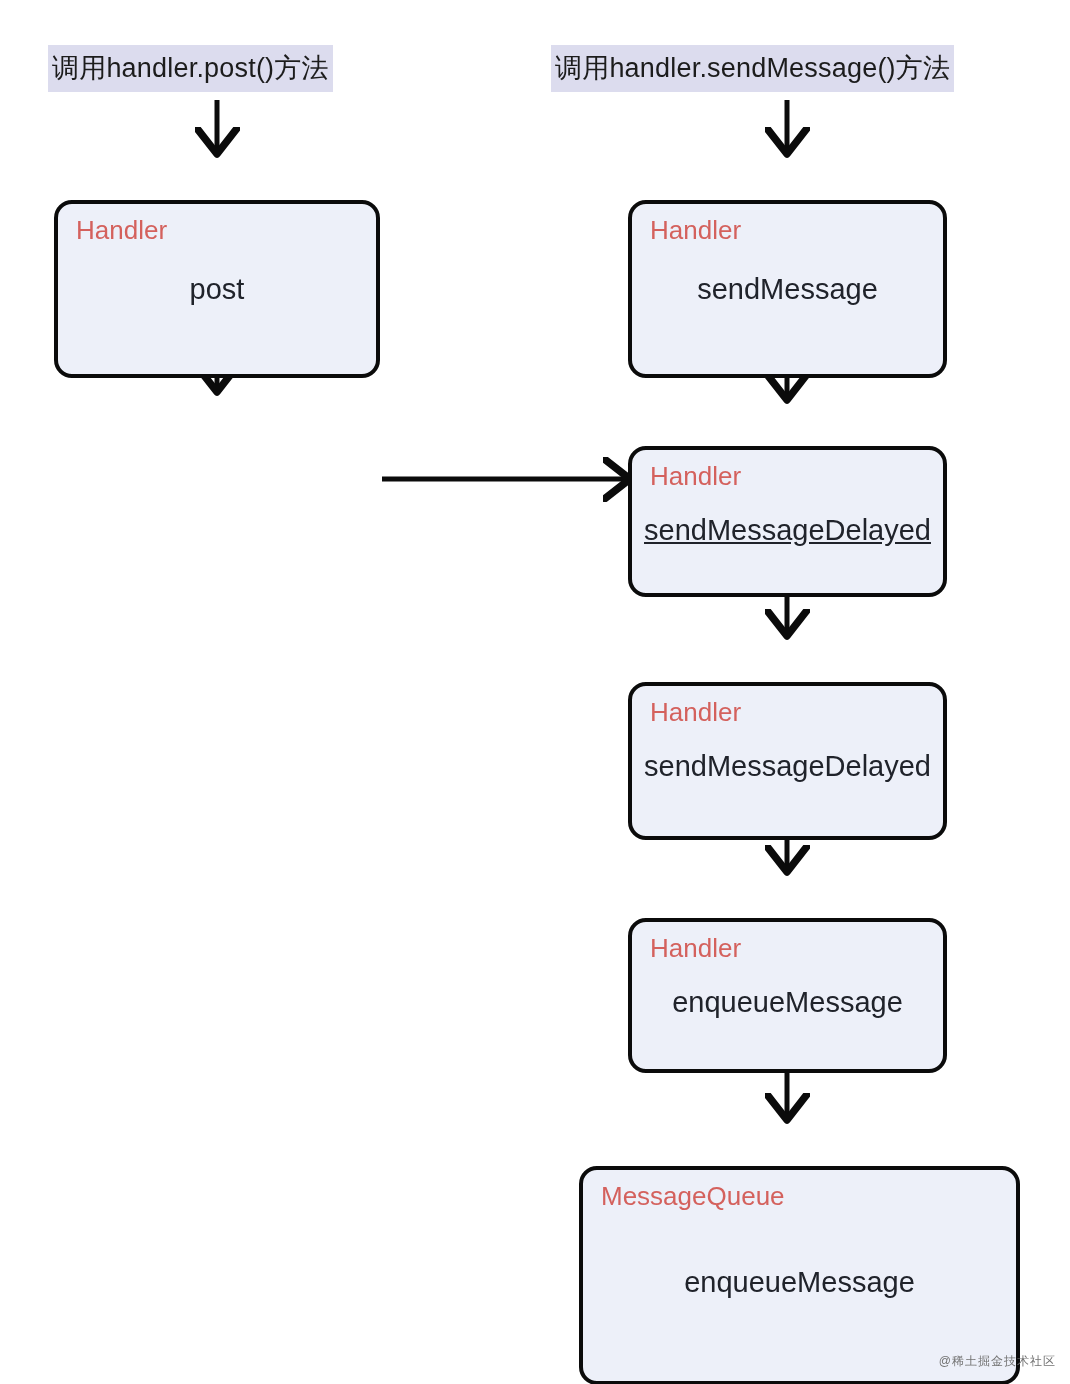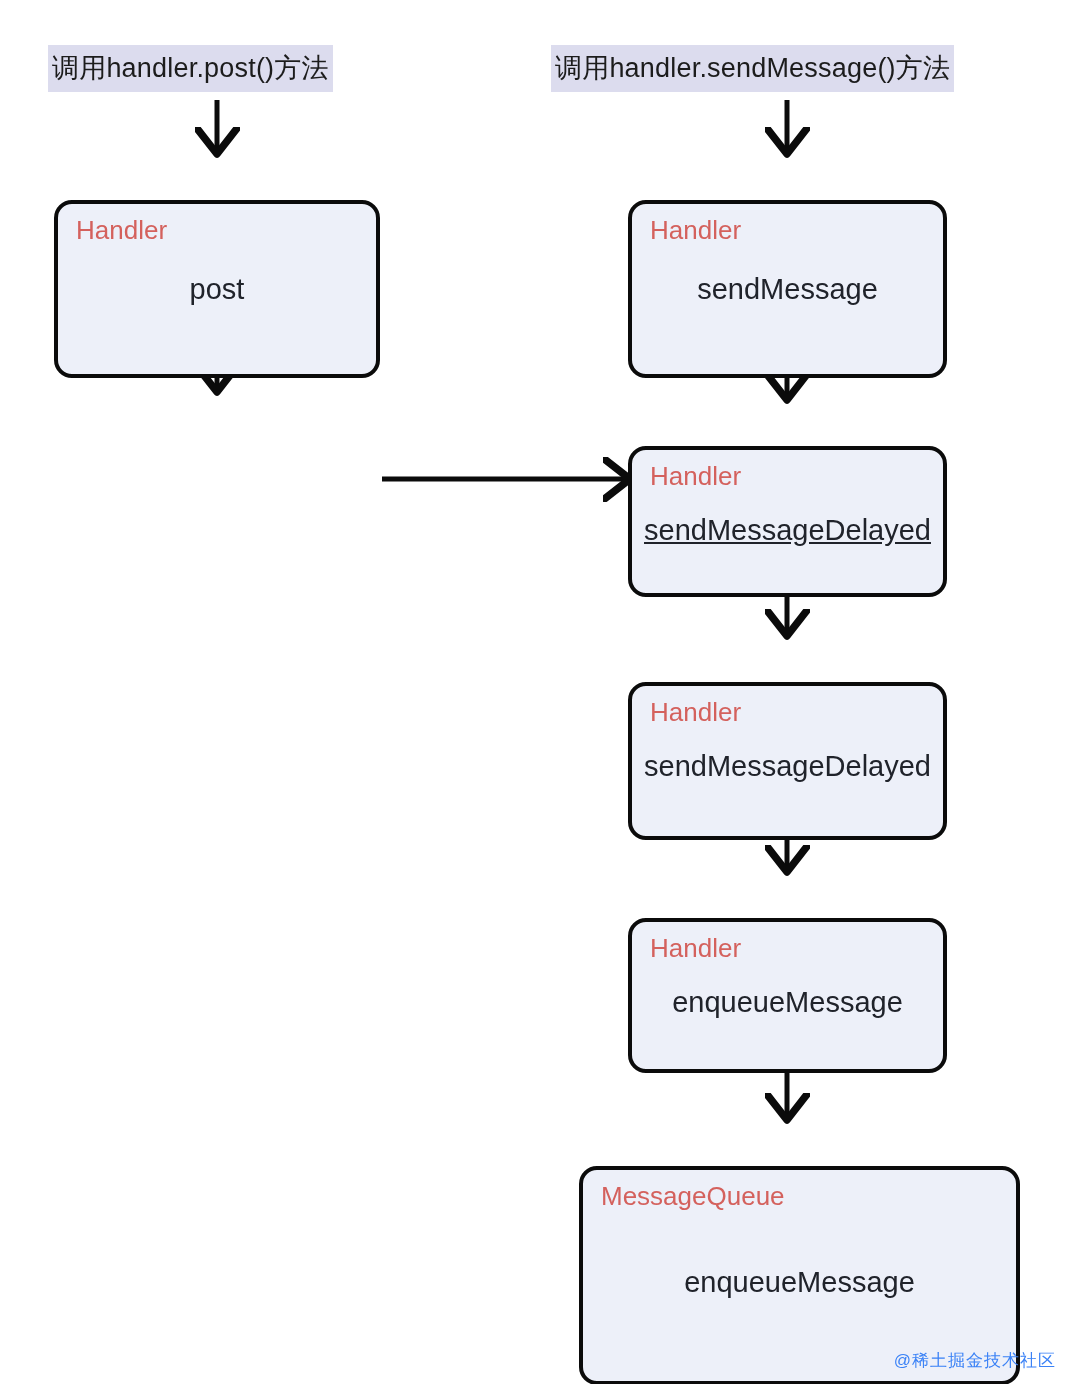--- a/index.html
+++ b/index.html
@@ -67,22 +67,22 @@
     top: 0;
     width: 1070px;
     height: 1384px;
     pointer-events: none;
   }
   
   .watermark {
     position: absolute;
     right: 14px;
     bottom: 12px;
-    color: #3b82f6;
-    font-size: 17px;
+    color: #737373;
+    font-size: 12px;
     line-height: 22px;
     white-space: nowrap;
     letter-spacing: 1px;
   }
 </style>
 </head>
 <body>
 
 <div id="canvas">
 

